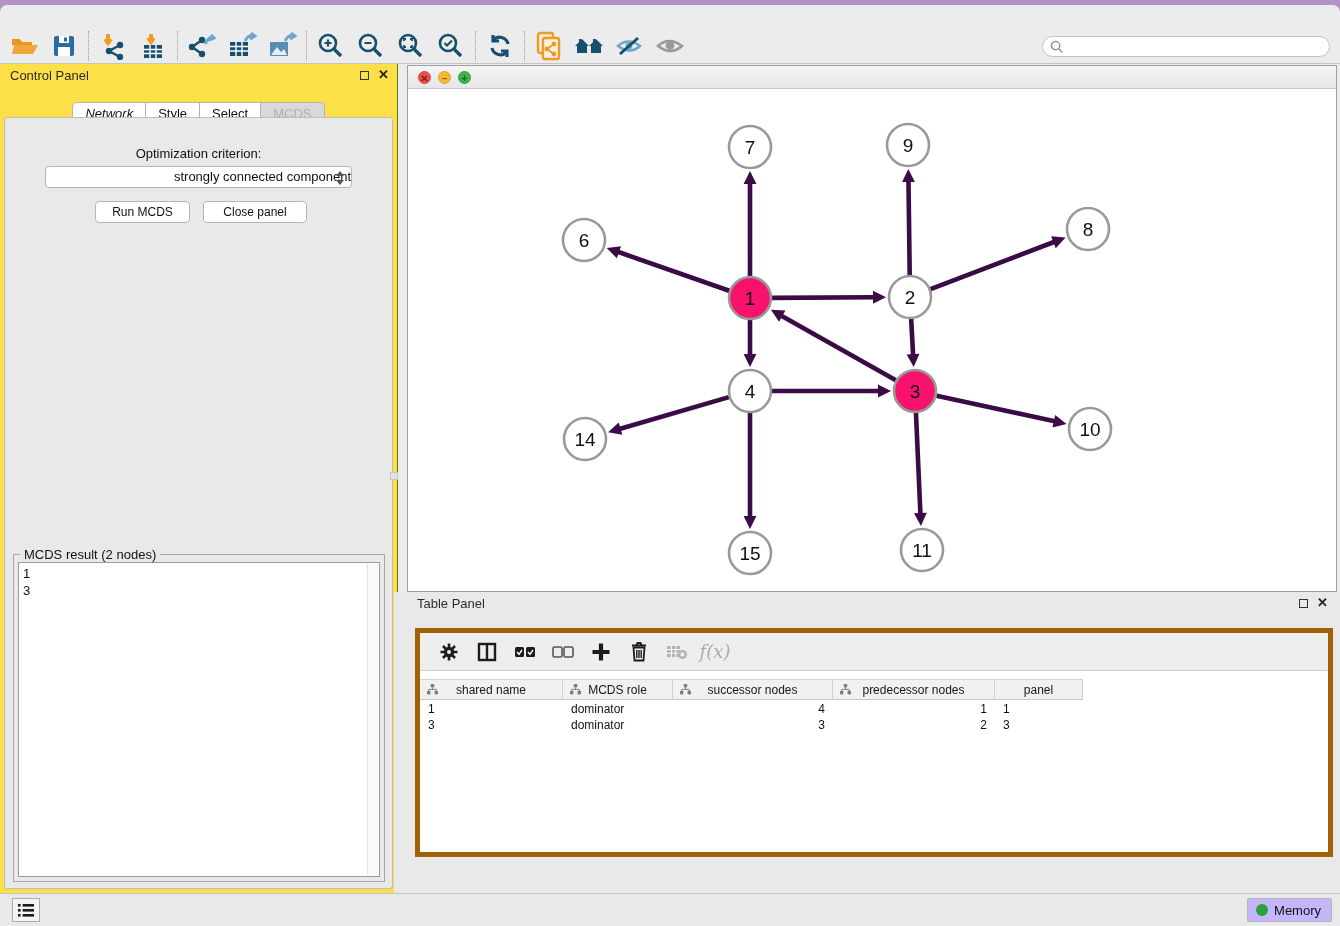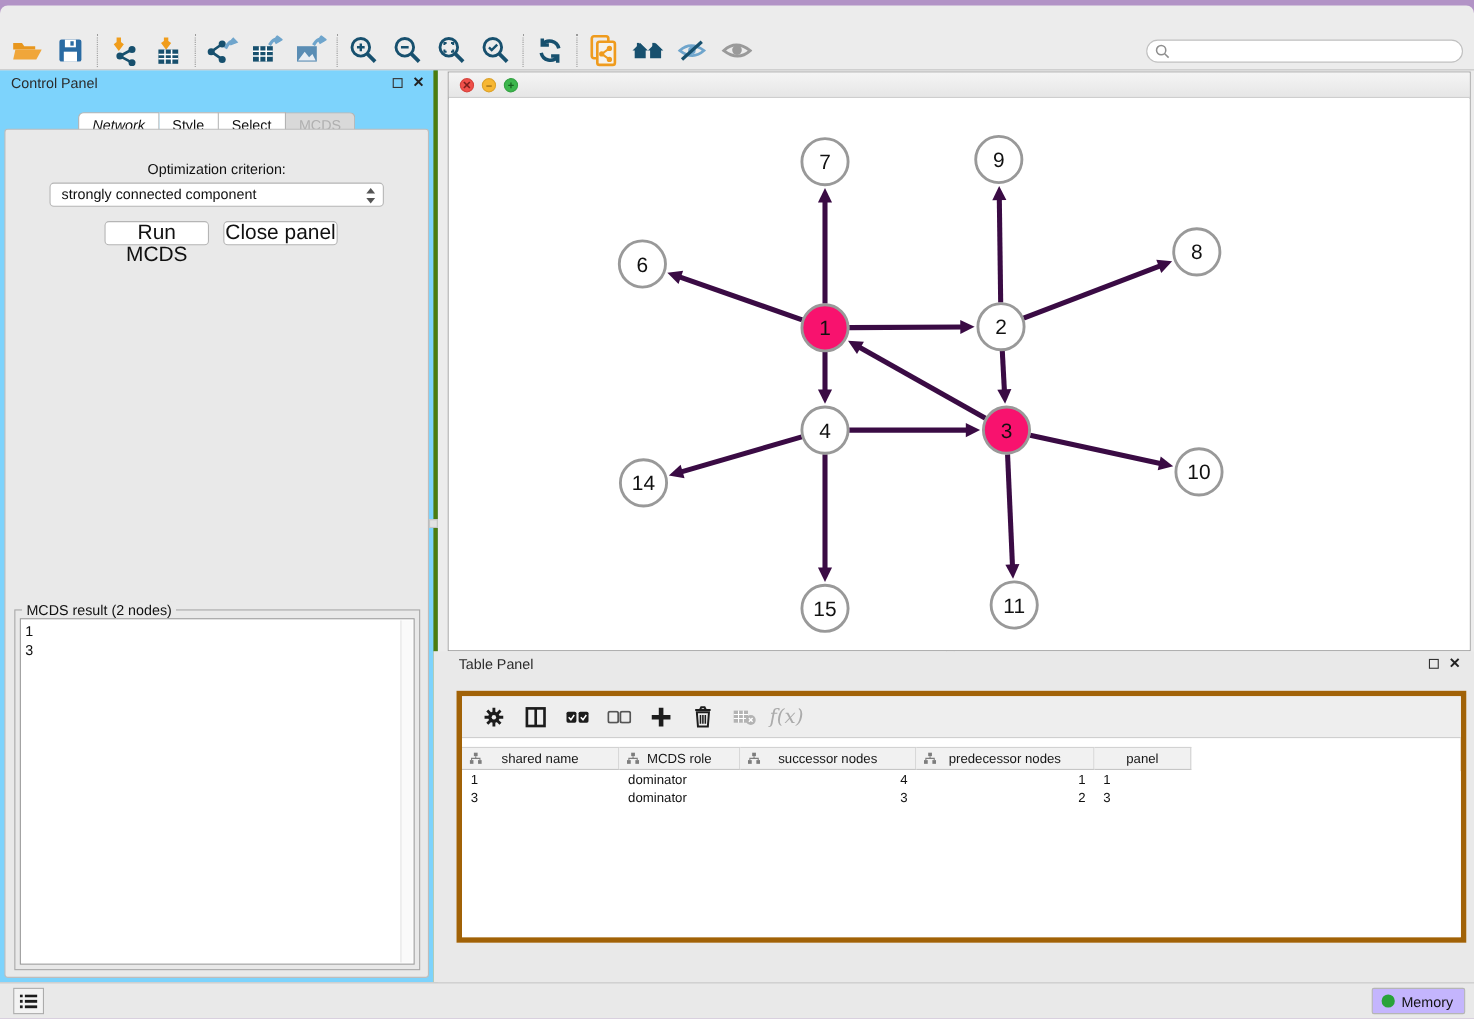--- a/index.html
+++ b/index.html
@@ -22,48 +22,48 @@
              display:flex; align-items:center; }
   .tbi { width:40px; height:32px; display:flex; align-items:center; justify-content:center; flex:0 0 auto; }
   .tbsep { width:1px; height:30px; border-left:1px dotted #9a9a9a; margin:0 4px; flex:0 0 auto; }
   .searchbox { position:absolute; right:10px; top:7px; width:288px; height:21px;
                background:#fff; border:1px solid #c0c0c0; border-radius:11px;
                display:flex; align-items:center; padding-left:7px; }
   .searchbox input { border:none; outline:none; background:transparent; font-size:12px; width:250px; }
 
   
   .control-panel { position:absolute; left:0; top:59px; width:398px; bottom:33px;
-                   background:#7dd3fc; border-right:4px solid #4d7c0f; }
+                   background:#fde047; border-right:1px solid #4d7c0f; }
   .panel-head { position:absolute; top:4px; left:10px; font-size:13px; color:#2b2b2b; }
   .panel-btns { position:absolute; top:6px; right:8px; display:flex; gap:9px; align-items:center; }
   .float-ic { width:9px; height:9px; border:1.5px solid #333; display:inline-block; }
   .close-ic { font-size:13px; font-weight:bold; color:#222; line-height:10px; }
   .close-ic::before { content:"\2715"; }
 
   .ctl-tabs { position:absolute; top:38px; left:0; right:0; display:flex; justify-content:center; }
   .ctl-tabs .tab, .bot-tabs .tab {
      font-size:13px; padding:2px 12px; height:21px; line-height:17px;
      background:#fff; color:#111; border:1px solid #b3b3b3; border-left:none; cursor:default; }
   .ctl-tabs .tab:first-child, .bot-tabs .tab:first-child { border-left:1px solid #b3b3b3; border-radius:5px 0 0 5px;font-style:italic; }
   .ctl-tabs .tab:last-child, .bot-tabs .tab:last-child { border-radius:0 5px 5px 0; }
   .tab.selected { background:#d9d9d9; color:#b0b0b0; }
 
   .ctl-body { position:absolute; top:53px; left:4px; right:4px; bottom:4px;
               border:1px solid #bdbdbd; border-radius:3px; background:#e9e9e9; }
   .opt-label { position:absolute; top:28px; left:0; right:0; text-align:center; font-size:13px; color:#111; }
   .dropdown { position:absolute; top:48px; left:40px; right:40px; height:22px; background:#fff;
               border:1px solid #b5b5b5; border-radius:4px; font-size:13px; line-height:20px;
-              padding-left:10px; color:#111; }
+              padding-left:10px; color:#111;text-align:right; }
   .dd-stepper { position:absolute; right:6px; top:3px; width:10px; height:16px; }
   .dd-stepper::before { content:""; position:absolute; top:1px; left:1px;
        border-left:4px solid transparent; border-right:4px solid transparent; border-bottom:5px solid #555; }
   .dd-stepper::after { content:""; position:absolute; bottom:1px; left:1px;
        border-left:4px solid transparent; border-right:4px solid transparent; border-top:5px solid #555; }
   .mac-btn { position:absolute; top:83px; height:22px; background:#fff; border:1px solid #b5b5b5;
-             border-radius:4px; font-size:19px; color:#111; text-align:center; line-height:20px; }
+             border-radius:4px; font-size:12px; color:#111; text-align:center; line-height:20px; }
   .group-box { position:absolute; left:8px; right:7px; top:436px; bottom:6px; border:1px solid #a8a8a8; }
   .group-title { position:absolute; top:-8px; left:6px; background:#e9e9e9; padding:0 4px; font-size:13px; color:#111; }
   .result-area { position:absolute; left:4px; right:4px; top:7px; bottom:4px; background:#fff;
                  border:1px solid #9a9a9a; font-size:13px; color:#111; line-height:17px;
                  padding:2px 4px; white-space:pre; overflow:hidden; }
   .result-scroll { position:absolute; top:1px; bottom:1px; right:1px; width:11px;
                    background:#fafafa; border-left:1px solid #e3e3e3; }
 
   
   .net-window { position:absolute; left:407px; top:60px; width:930px; height:527px;

